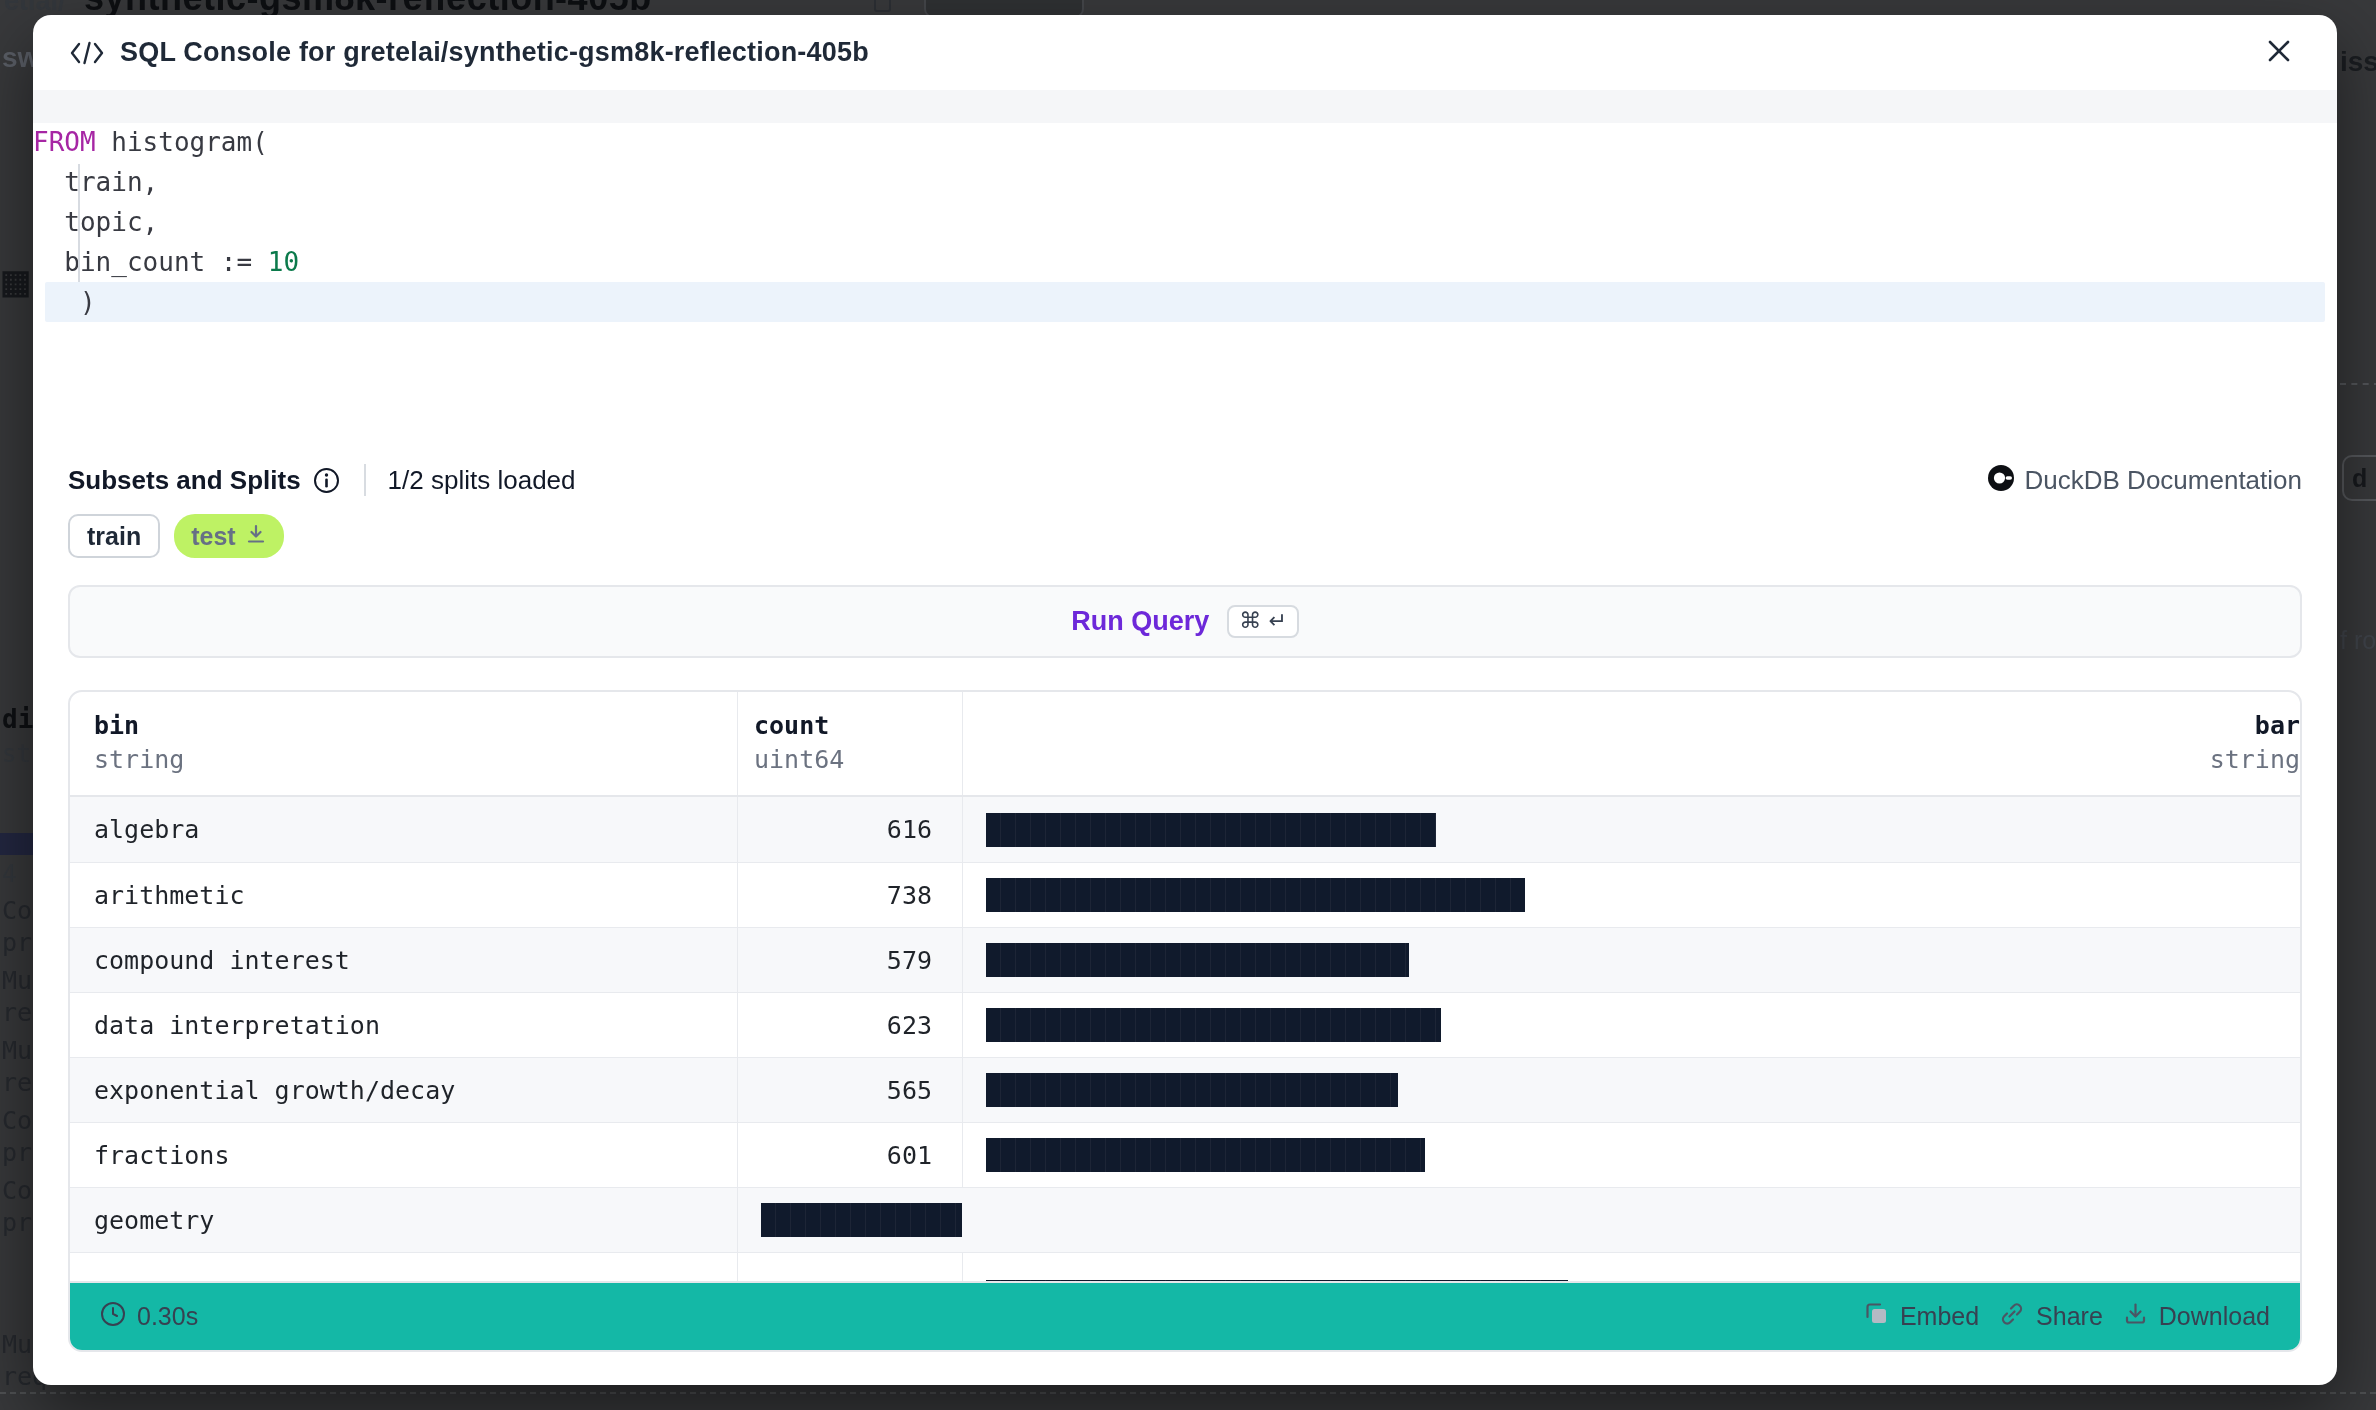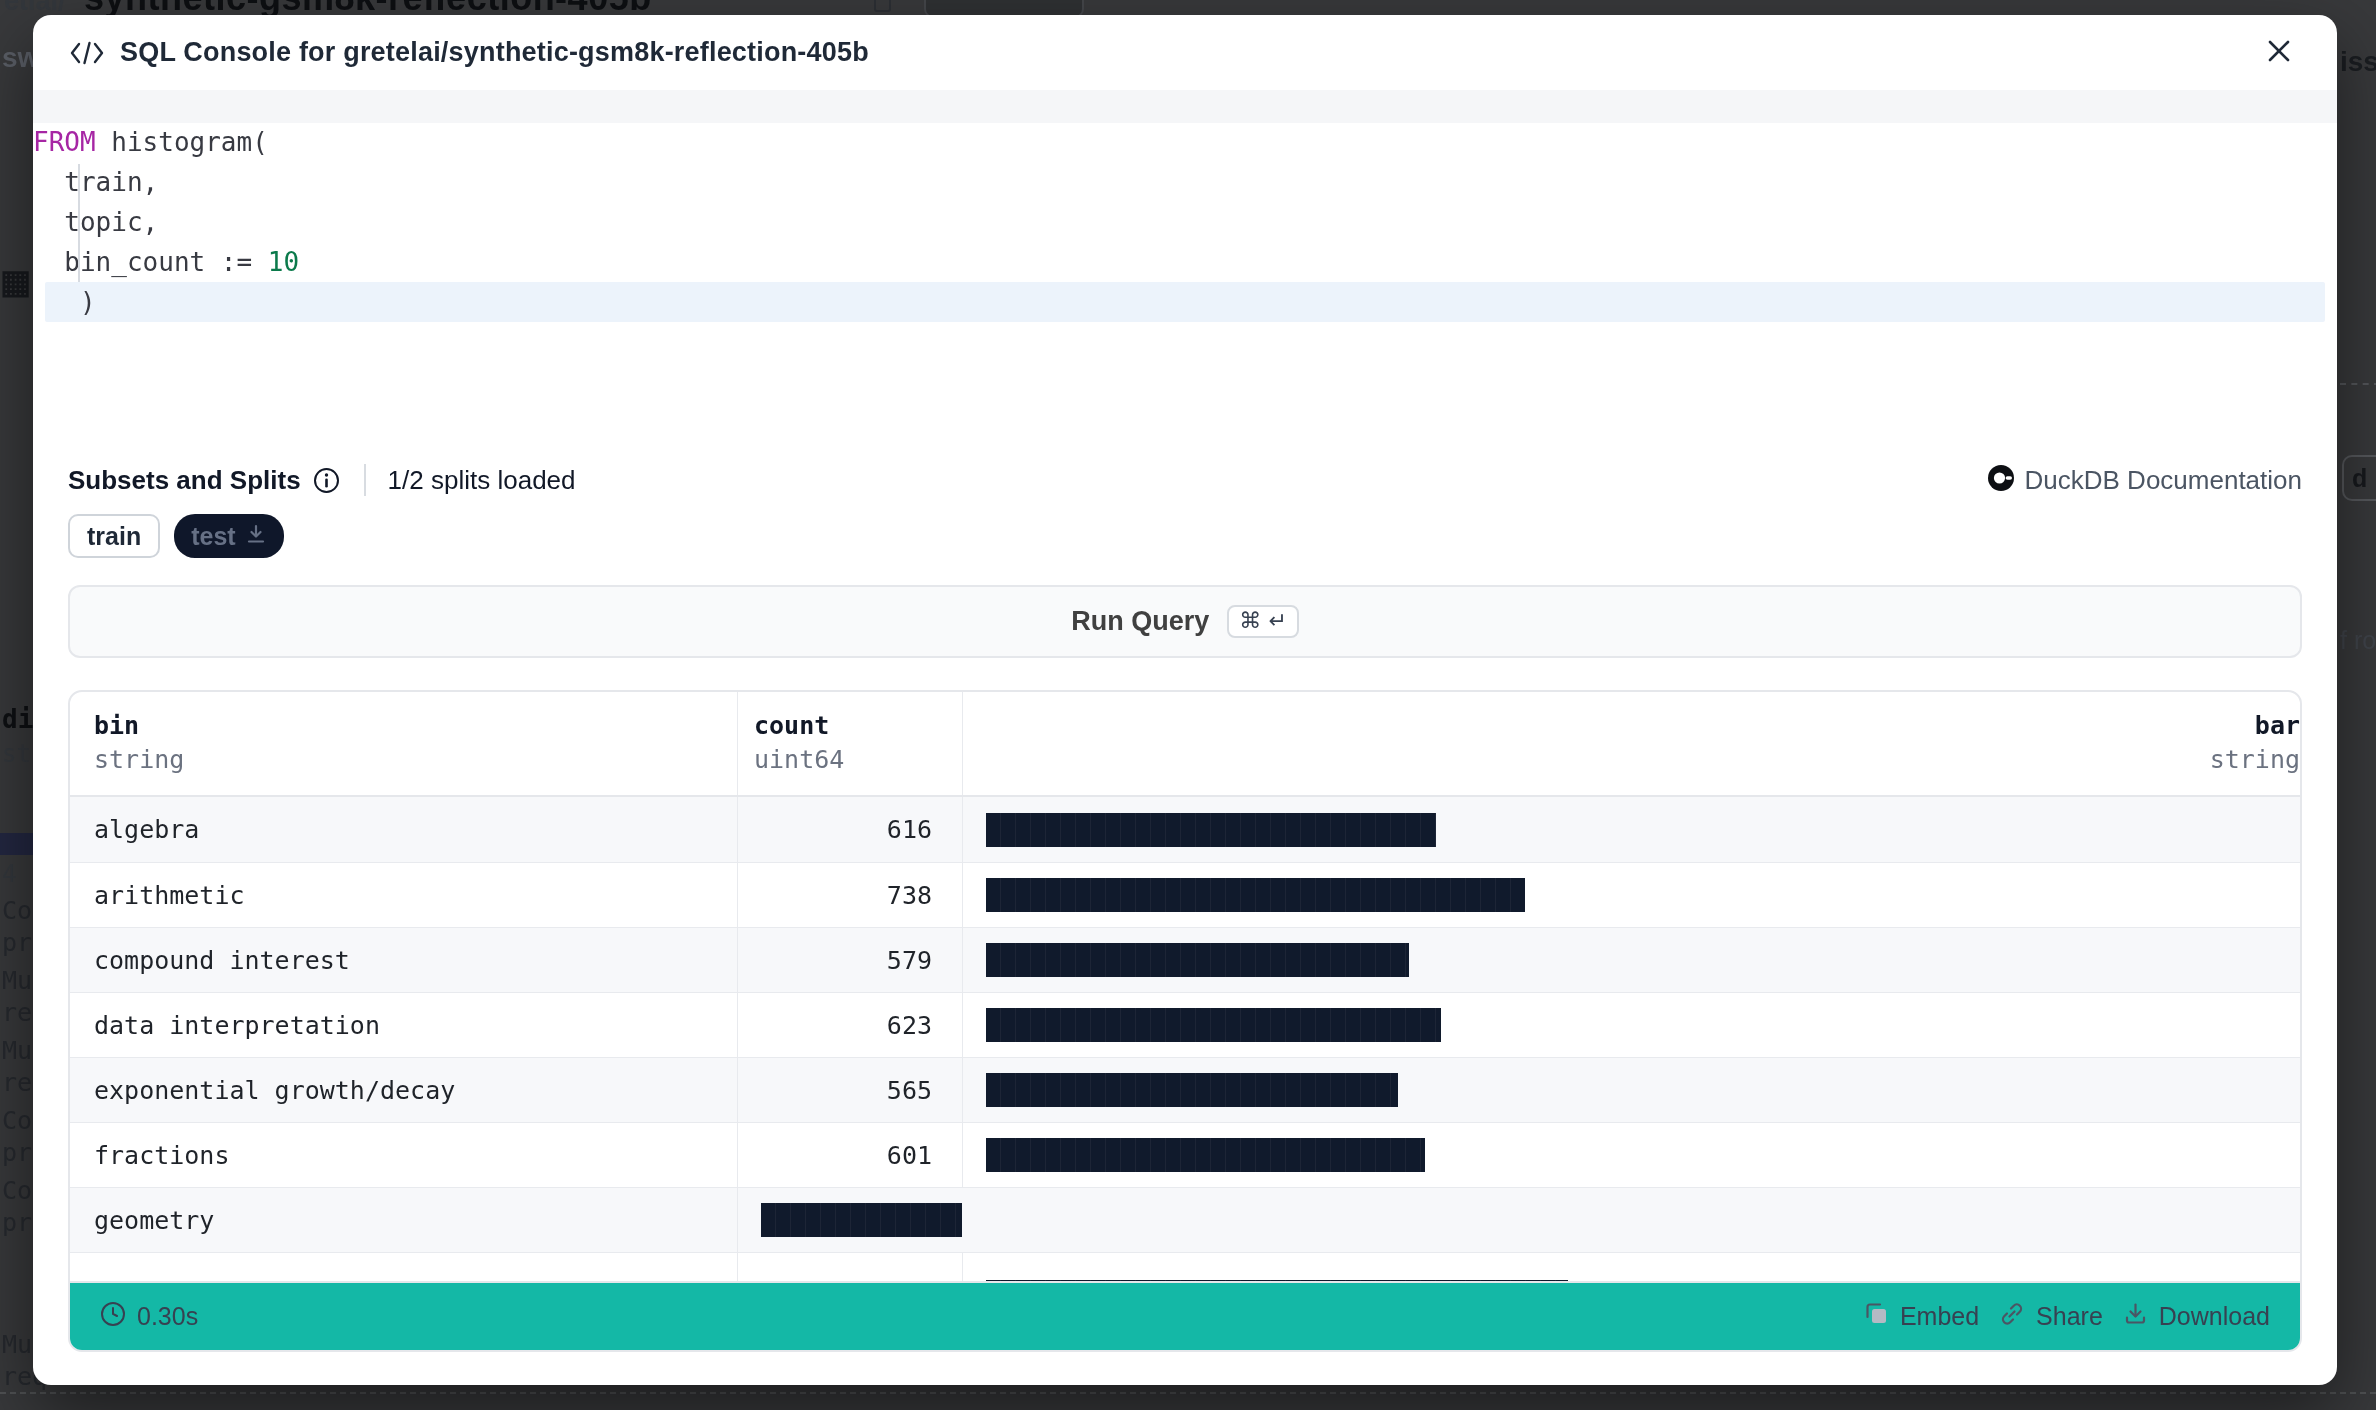--- a/index.html
+++ b/index.html
@@ -60,27 +60,27 @@
   .vert-divider{width:2px;height:32px;background:#d8dce1;margin:0 22px 0 24px;}
   .splits-status{font-size:26px;color:#111827;}
   .doc-link{margin-left:auto;display:flex;align-items:center;gap:10px;cursor:pointer;}
   .doc-link-label{font-size:26px;color:#4b5563;}
 
   
   .splits-row{position:absolute;left:35px;top:498px;height:46px;display:flex;align-items:center;gap:14px;}
   .split-btn{box-sizing:border-box;height:44px;border-radius:10px;display:inline-flex;align-items:center;
              font-size:25px;cursor:pointer;border:none;padding:0 17px;gap:9px;font-family:"Liberation Sans",sans-serif;}
   .split-btn.active{background:#fff;border:2px solid #cfd4da;font-weight:bold;color:#1f2937;}
-  .split-btn.idle{background:#0f172a;color:#667085;font-weight:bold;border-radius:21px;}
+  .split-btn.idle{background:#bef264;color:#667085;font-weight:bold;border-radius:21px;}
 
   
   .run-query{position:absolute;left:35px;right:35px;top:570px;height:73px;box-sizing:border-box;
     background:#f9fafb;border:2px solid #e5e7eb;border-radius:12px;cursor:pointer;
     display:flex;align-items:center;justify-content:center;gap:18px;}
-  .run-query-label{font-size:27px;font-weight:bold;color:#404040;}
+  .run-query-label{font-size:27px;font-weight:bold;color:#6d28d9;}
   .kbd-badge{background:#fff;border:2px solid #d7dbe0;border-radius:8px;padding:1px 10px 3px;
     font-family:"DejaVu Sans",sans-serif;font-size:22px;color:#374151;}
 
   
   .results-card{position:absolute;left:35px;right:35px;top:675px;height:662px;box-sizing:border-box;
     border:2px solid #e5e7eb;border-radius:14px;overflow:hidden;background:#fff;}
   .tbl-grid{display:grid;grid-template-columns:667px 225px 1fr;}
   .tbl-header{height:103px;border-bottom:2px solid #e5e7eb;}
   .th-cell{padding:16px 0 0 24px;font-family:"DejaVu Sans Mono",monospace;}
   .th-cell.c2{padding-left:16px;}

